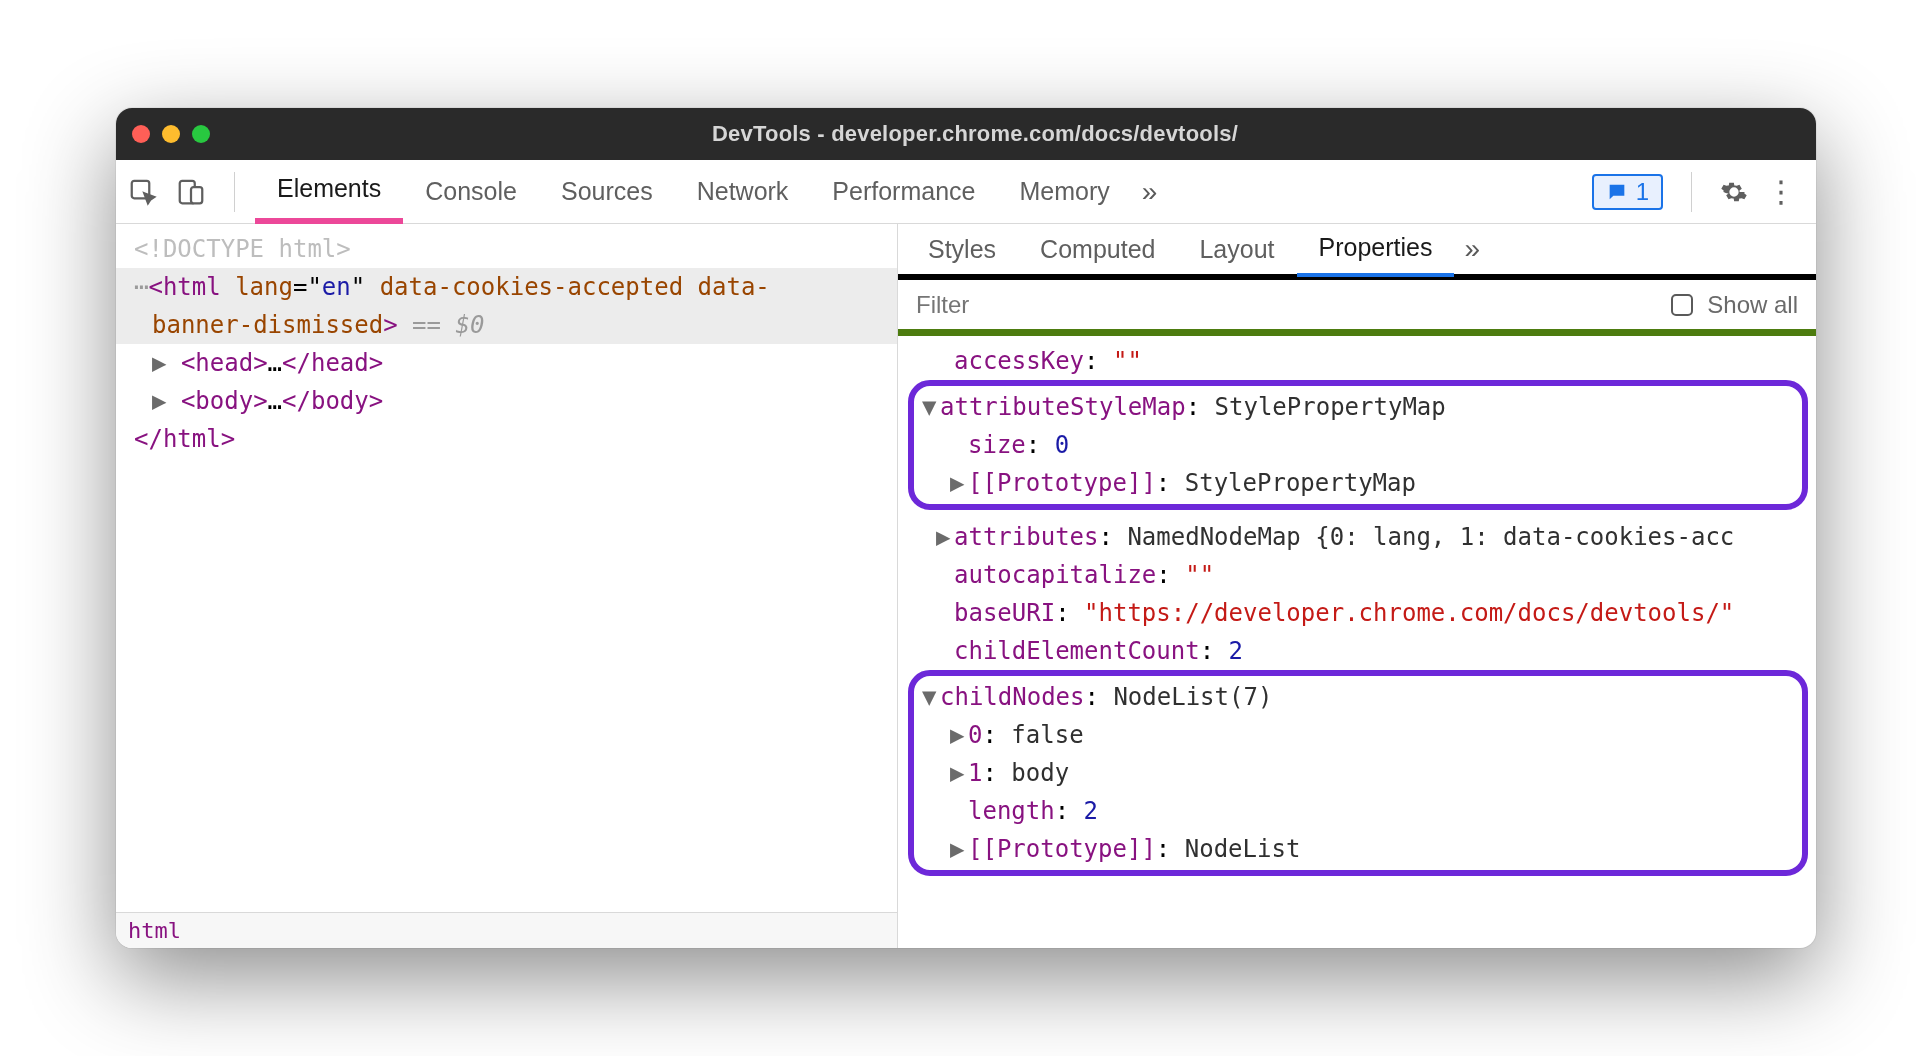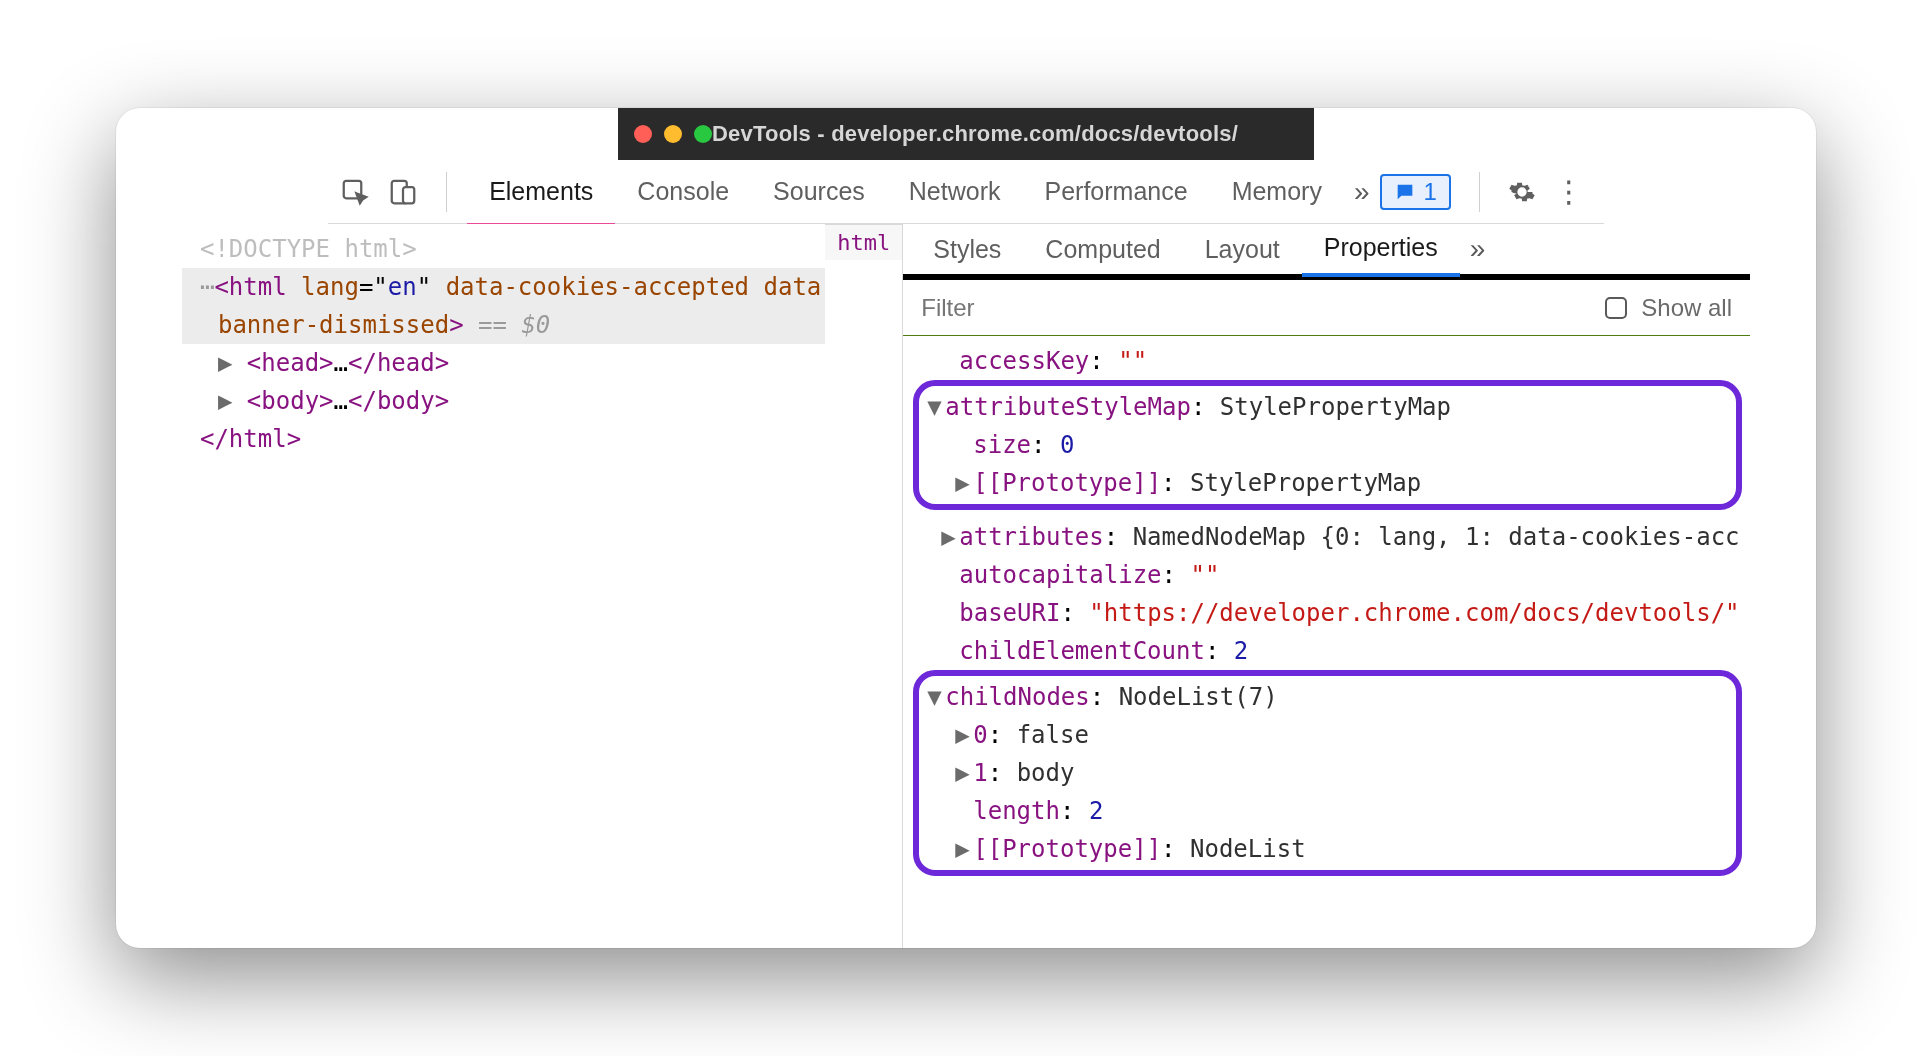--- a/index.html
+++ b/index.html
@@ -1,70 +1,70 @@
 <!DOCTYPE html>
 <html><head>
 <meta charset="utf-8">
 <style>
   * { box-sizing: border-box; margin: 0; padding: 0; }
   html, body { width: 1932px; height: 1056px; font-family: -apple-system, BlinkMacSystemFont, "Segoe UI", sans-serif; background: transparent; }
   .stage {
     width: 1932px; height: 1056px; display:flex; align-items:center; justify-content:center;
   }
   .window {
-    width: 1700px; height: 840px; border-radius: 24px; overflow: hidden;
+    width: 1700px; height: 840px; border-radius: 16px; overflow: hidden;
     background: #fff; box-shadow: 0 30px 90px rgba(0,0,0,.45), 0 0 0 1px rgba(0,0,0,.05);
-    display:flex; flex-direction:column;align-items:center;
+    display:flex; flex-direction:column;
   }
   
   .titlebar {
     background:#2a2a2a; height:52px; display:flex; align-items:center; padding:0 16px; color:#cfcfcf;
   }
   .traffic { display:flex; gap:12px; }
   .dot { width:18px; height:18px; border-radius:50%; }
   .dot.red{background:#ff5f57}.dot.yellow{background:#febc2e}.dot.green{background:#28c840}
   .title { flex:1; text-align:center; font-size:22px; font-weight:600; color:#d6d6d6; letter-spacing:.2px;}
   
   .tabstrip {
     display:flex; align-items:center; height:64px; border-bottom:1px solid #d9d9d9; padding:0 12px;
     font-size:25px; color:#5f5f5f;
   }
   .ts-left{display:flex;align-items:center;gap:18px;padding-right:10px}
   .vsep{width:1px;height:40px;background:#d0d0d0;margin:0 10px}
   .tab{padding:0 22px;height:64px;display:flex;align-items:center;cursor:default}
-  .tab.active{color:#1a1a1a;border-bottom:1px solid #ec4899;font-weight:400}
+  .tab.active{color:#1a1a1a;border-bottom:6px solid #ec4899;font-weight:400}
   .more-chevrons{font-size:28px;color:#5a5a5a;padding:0 10px}
   .ts-right{margin-left:auto;display:flex;align-items:center;gap:18px;padding-right:6px}
   .badge{
     display:flex;align-items:center;gap:8px;background:#e8f0fe;border:2px solid #1a73e8;border-radius:4px;
     padding:2px 12px; color:#1a73e8;font-size:24px;font-weight:500;
   }
   .gear,.kebab{color:#5f5f5f}
   .kebab{font-size:30px;letter-spacing:2px}
   
   .content{flex:1;display:flex;min-height:0}
-  .pane-left{flex:0 0 46%;display:flex;border-right:1px solid #d9d9d9;min-width:0}
+  .pane-left{flex:0 0 46%;display:flex;flex-direction:column;border-right:1px solid #d9d9d9;min-width:0}
   .pane-right{flex:1;display:flex;flex-direction:column;min-width:0}
   
   .dom{flex:1;overflow:hidden;font-family:Menlo,Consolas,monospace;font-size:24px;line-height:38px;padding:6px 0 0 0}
   .dom-row{white-space:pre;padding-left:18px}
   .sel{background:#ececec}
   .doctype{color:#bdbdbd}
   .tagp{color:#881280}
   .attrn{color:#994500}
   .attrv{color:#1a1aa6}
   .dots3{color:#9a9a9a}
   .eq0{color:#9a9a9a;font-style:italic}
   .tri{color:#6b6b6b}
   .breadcrumb{height:36px;border-top:1px solid #d9d9d9;background:#f7f7f7;display:flex;align-items:center;padding:0 12px;font-family:Menlo,monospace;color:#881280;font-size:22px}
   
   .subtabs{display:flex;align-items:center;height:56px;border-bottom:6px solid #000000;font-size:25px;color:#5f5f5f;padding:0 8px}
   .subtab{padding:0 22px;height:56px;display:flex;align-items:center}
   .subtab.active{color:#1a1a1a;border-bottom:4px solid #1a73e8}
-  .filterbar{display:flex;align-items:center;height:56px;border-bottom:1px solid #4d7c0f;padding:0 18px;gap:14px;font-size:24px;color:#6a6a6a}
+  .filterbar{display:flex;align-items:center;height:56px;border-bottom:7px solid #4d7c0f;padding:0 18px;gap:14px;font-size:24px;color:#6a6a6a}
   .filterbar .spacer{flex:1}
   .chk{width:22px;height:22px;border:2px solid #5a5a5a;border-radius:5px;display:inline-block}
   
   .props{flex:1;overflow:hidden;font-family:Menlo,Consolas,monospace;font-size:24px;line-height:38px;padding:6px 0 0 10px;white-space:nowrap}
   .propname{color:#881280}
   .colon{color:#000}
   .valstr{color:#c41a16}
   .valobj{color:#303030}
   .valbool{color:#1a1aa6}
   .valnum{color:#1a1aa6}

